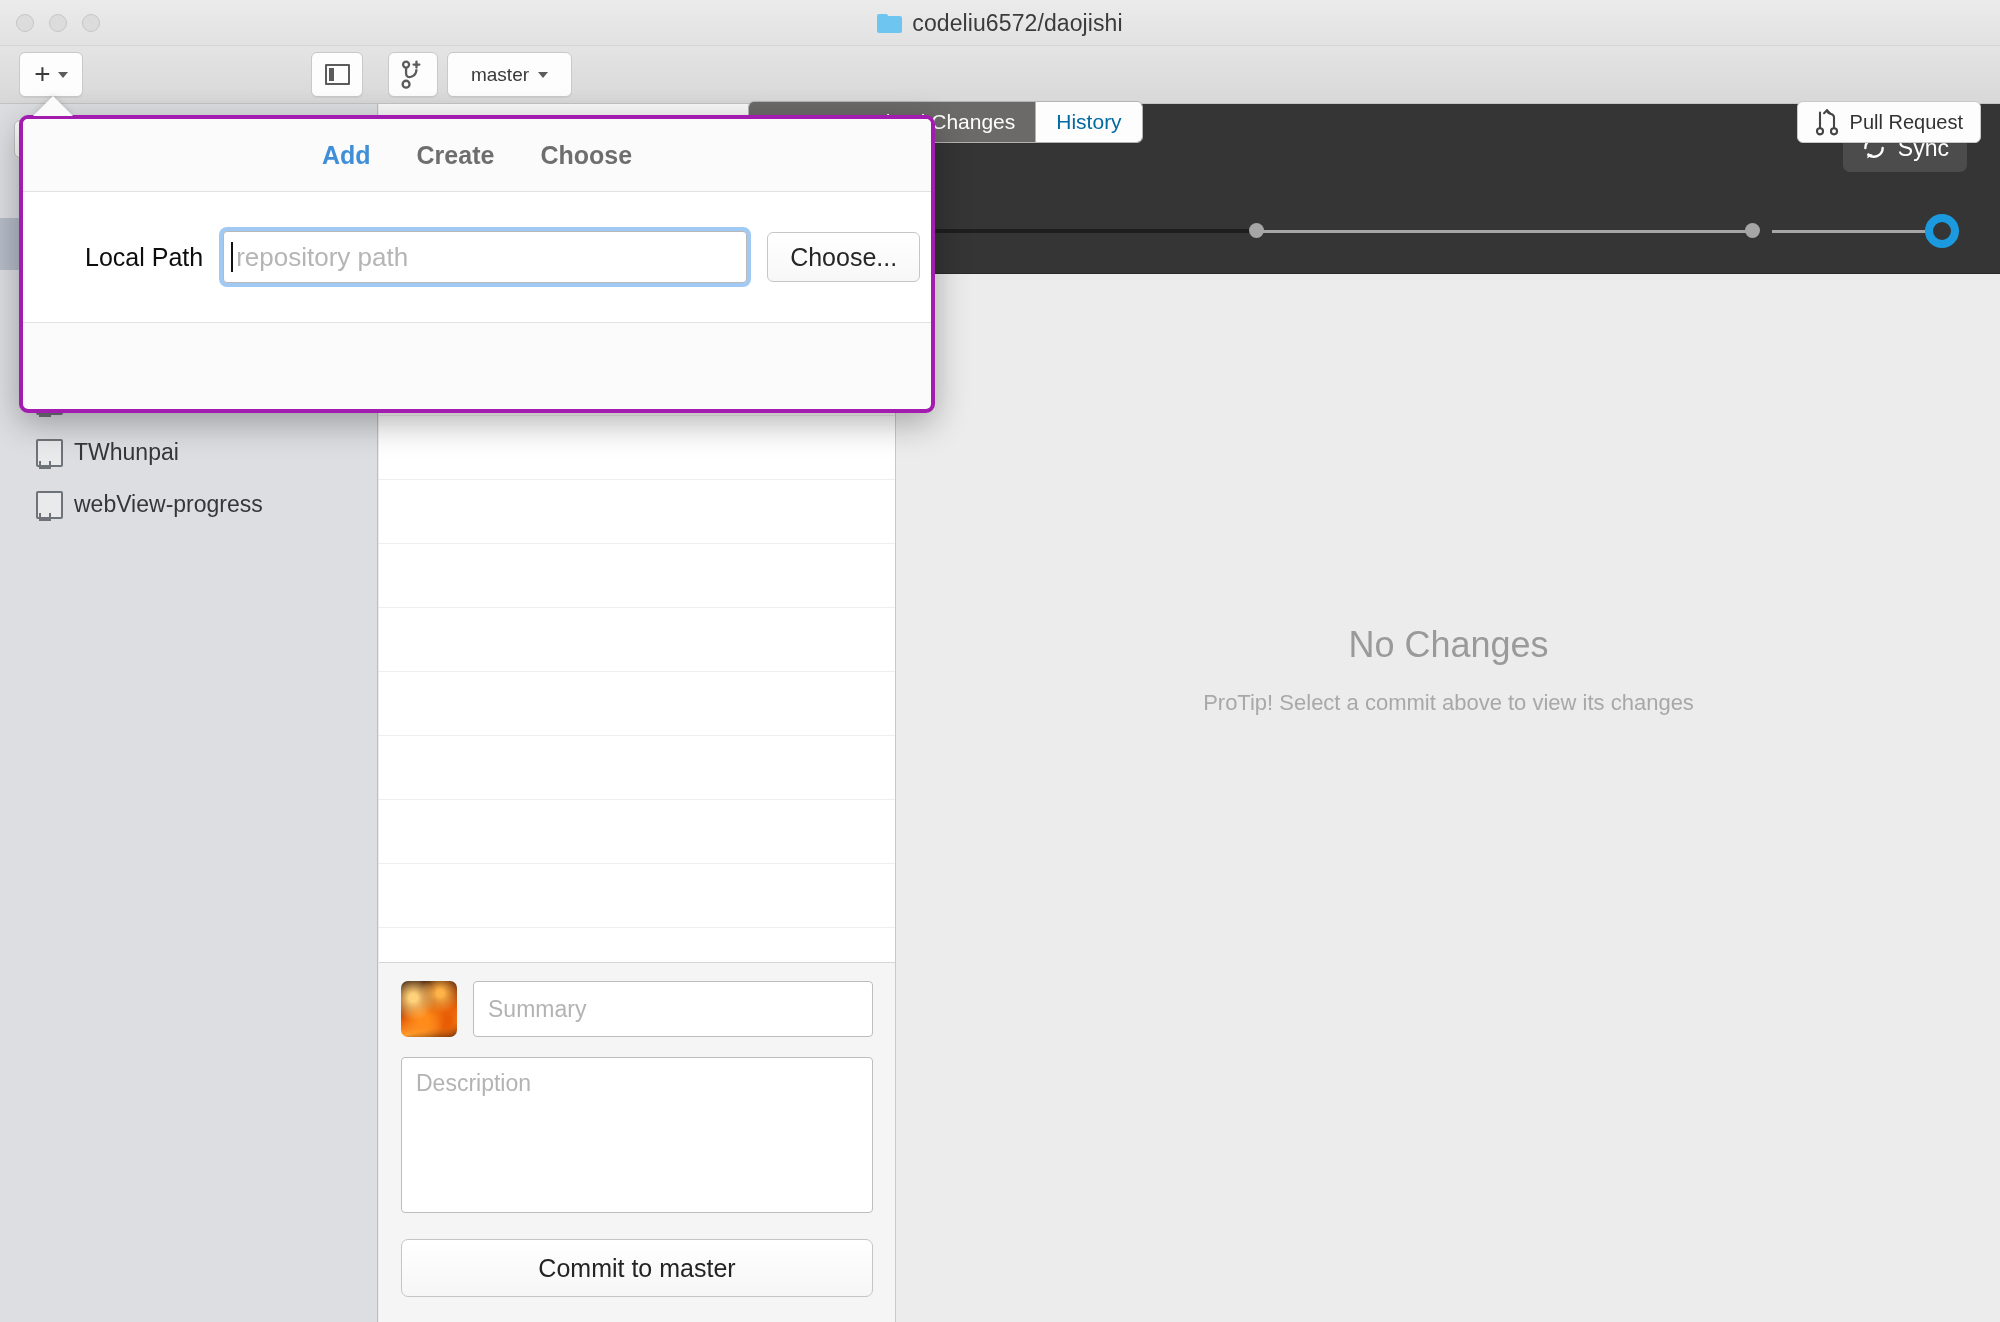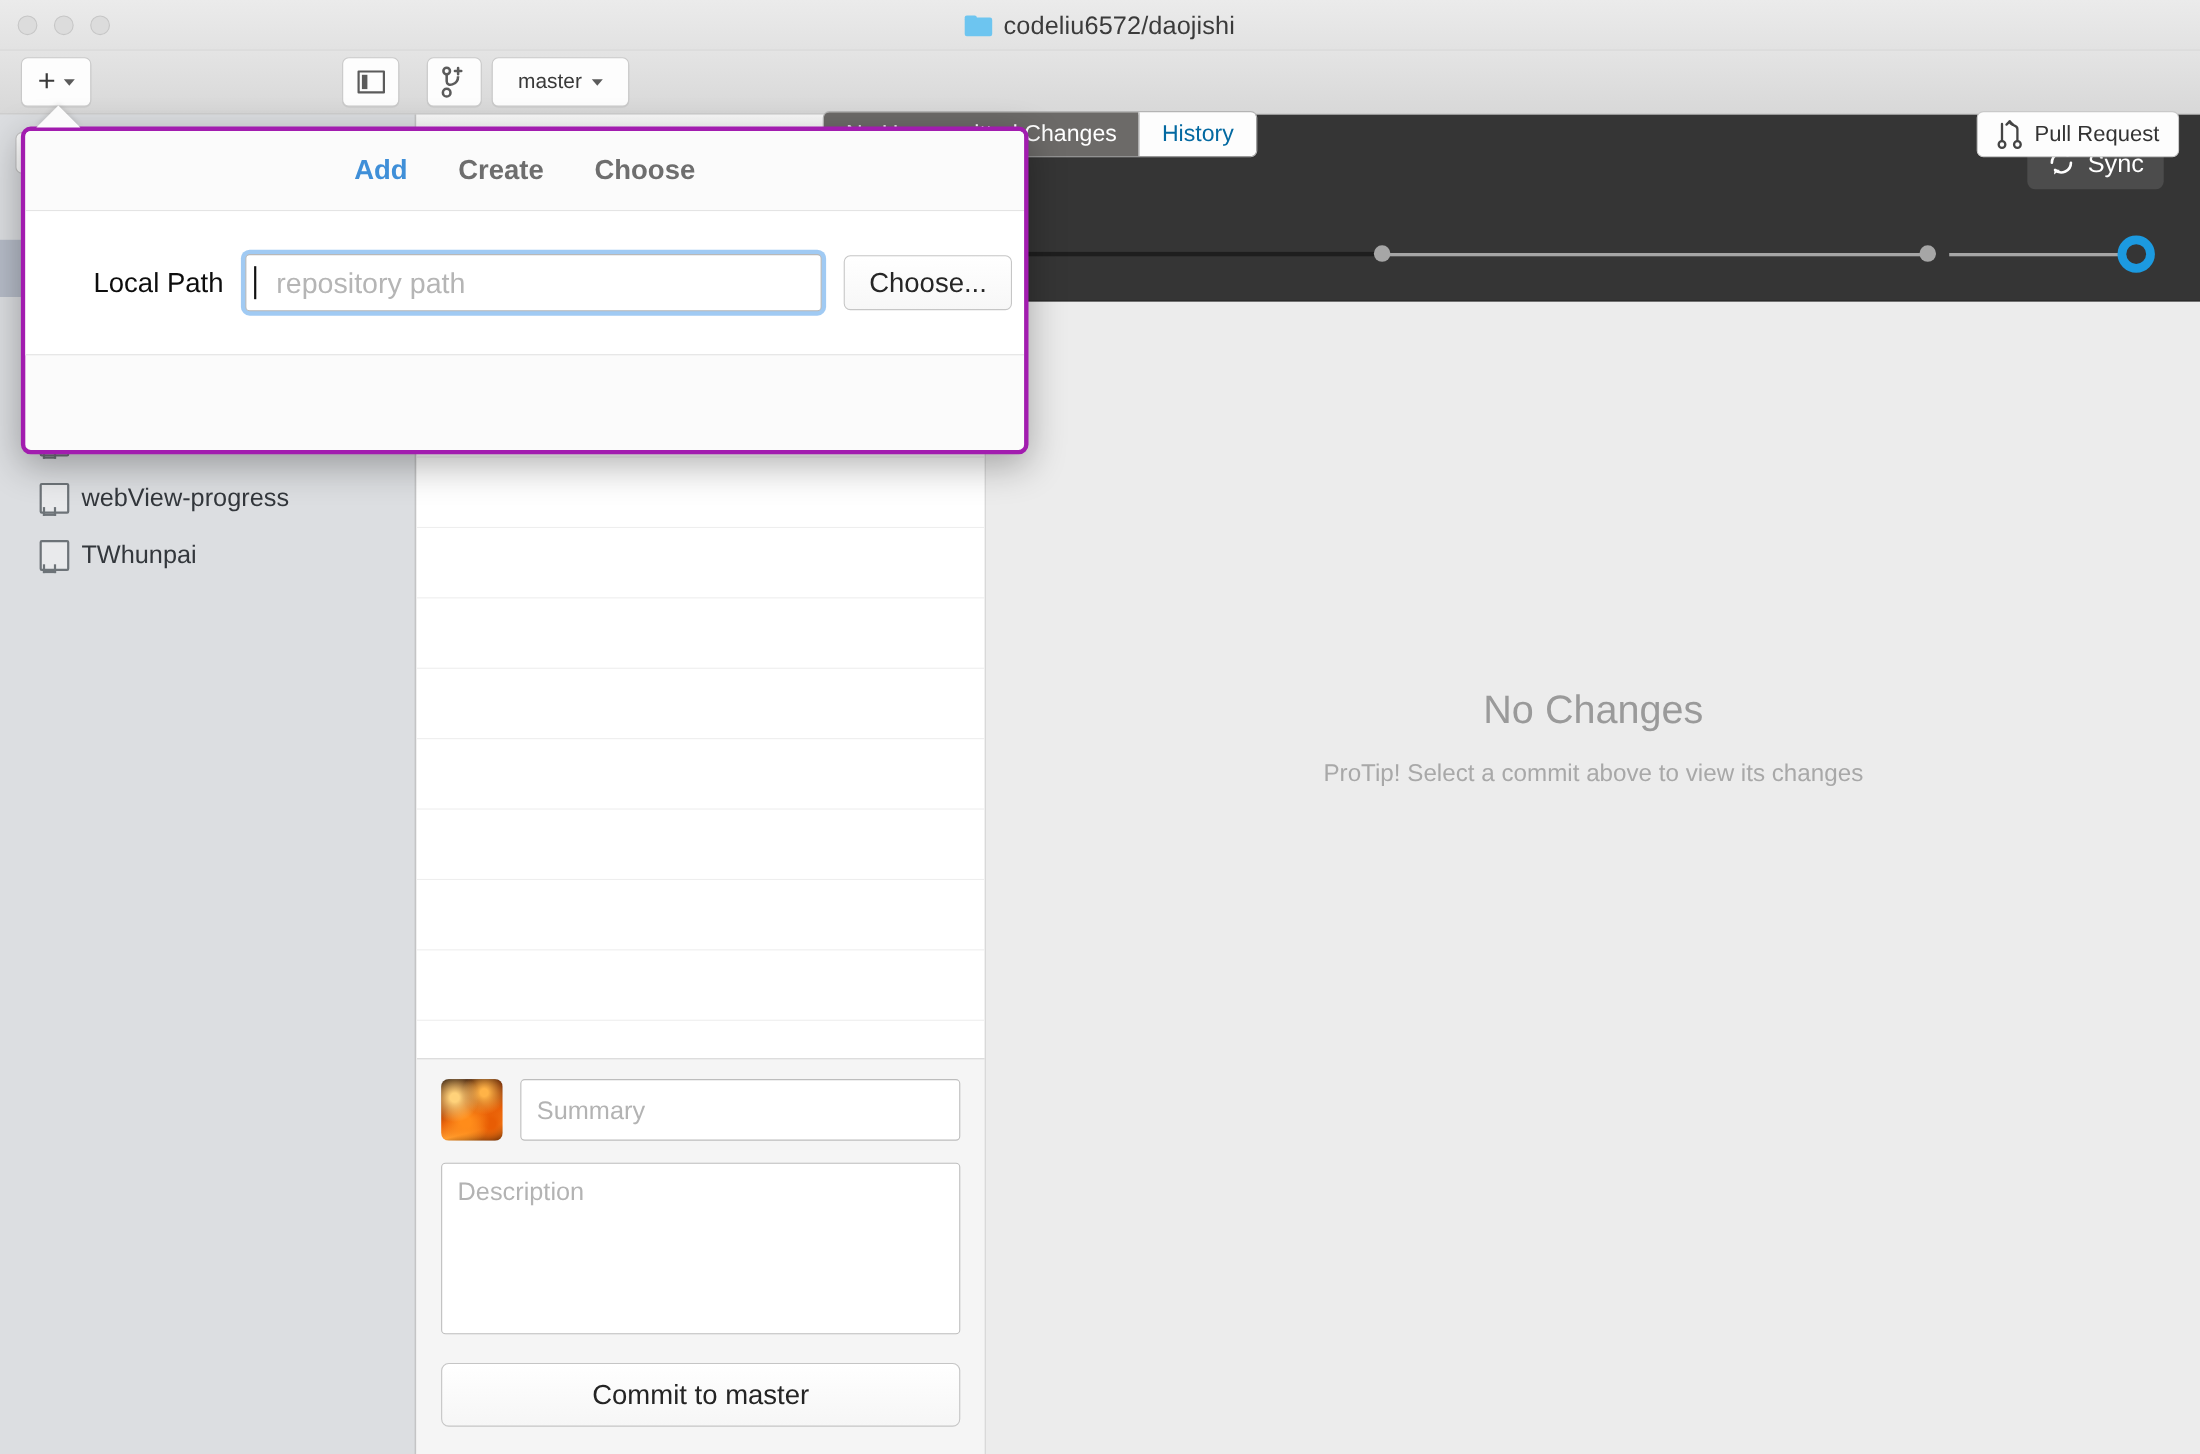--- a/index.html
+++ b/index.html
@@ -312,21 +312,20 @@
     padding-left: 62px; gap: 20px;
   }
   .pp-label { font-size: 25px; color: #0d0d0d; }
   .pp-field {
     width: 524px; height: 52px;
     background: #fff; border: 1px solid #b8b8b8; border-radius: 4px;
     box-shadow: 0 0 0 4px rgba(102,170,235,0.62);
     display: flex; align-items: center;
     padding-left: 7px;
     position: relative;
-    gap: 15px;
   }
   .caret {
     width: 2px; height: 30px; background: #111; flex: none; margin-right: 3px;
   }
   .pp-ph { font-size: 26px; color: #b5b5b5; }
   .pp-choose {
     height: 50px; padding: 0 22px;
     background: linear-gradient(to bottom,#ffffff,#f7f7f7);
     border: 1px solid #c6c6c6; border-radius: 6px;
     display: flex; align-items: center;
@@ -373,25 +372,25 @@
       <div class="repo-row">
         <span class="book-ic"></span>
         <span>Guide-page</span>
       </div>
       <div class="repo-row">
         <span class="book-ic"></span>
         <span>Promotion-countdown</span>
       </div>
       <div class="repo-row">
         <span class="book-ic"></span>
+        <span>TWhunpai</span>
+      </div>
+      <div class="repo-row">
+        <span class="book-ic"></span>
         <span>webView-progress</span>
-      </div>
-      <div class="repo-row">
-        <span class="book-ic"></span>
-        <span>TWhunpai</span>
       </div>
     </div>
   </div>
 
   <div class="center">
     <div class="center-head"></div>
     <div class="file-list">
       <div class="file-row"></div>
       <div class="file-row"></div>
       <div class="file-row"></div>

